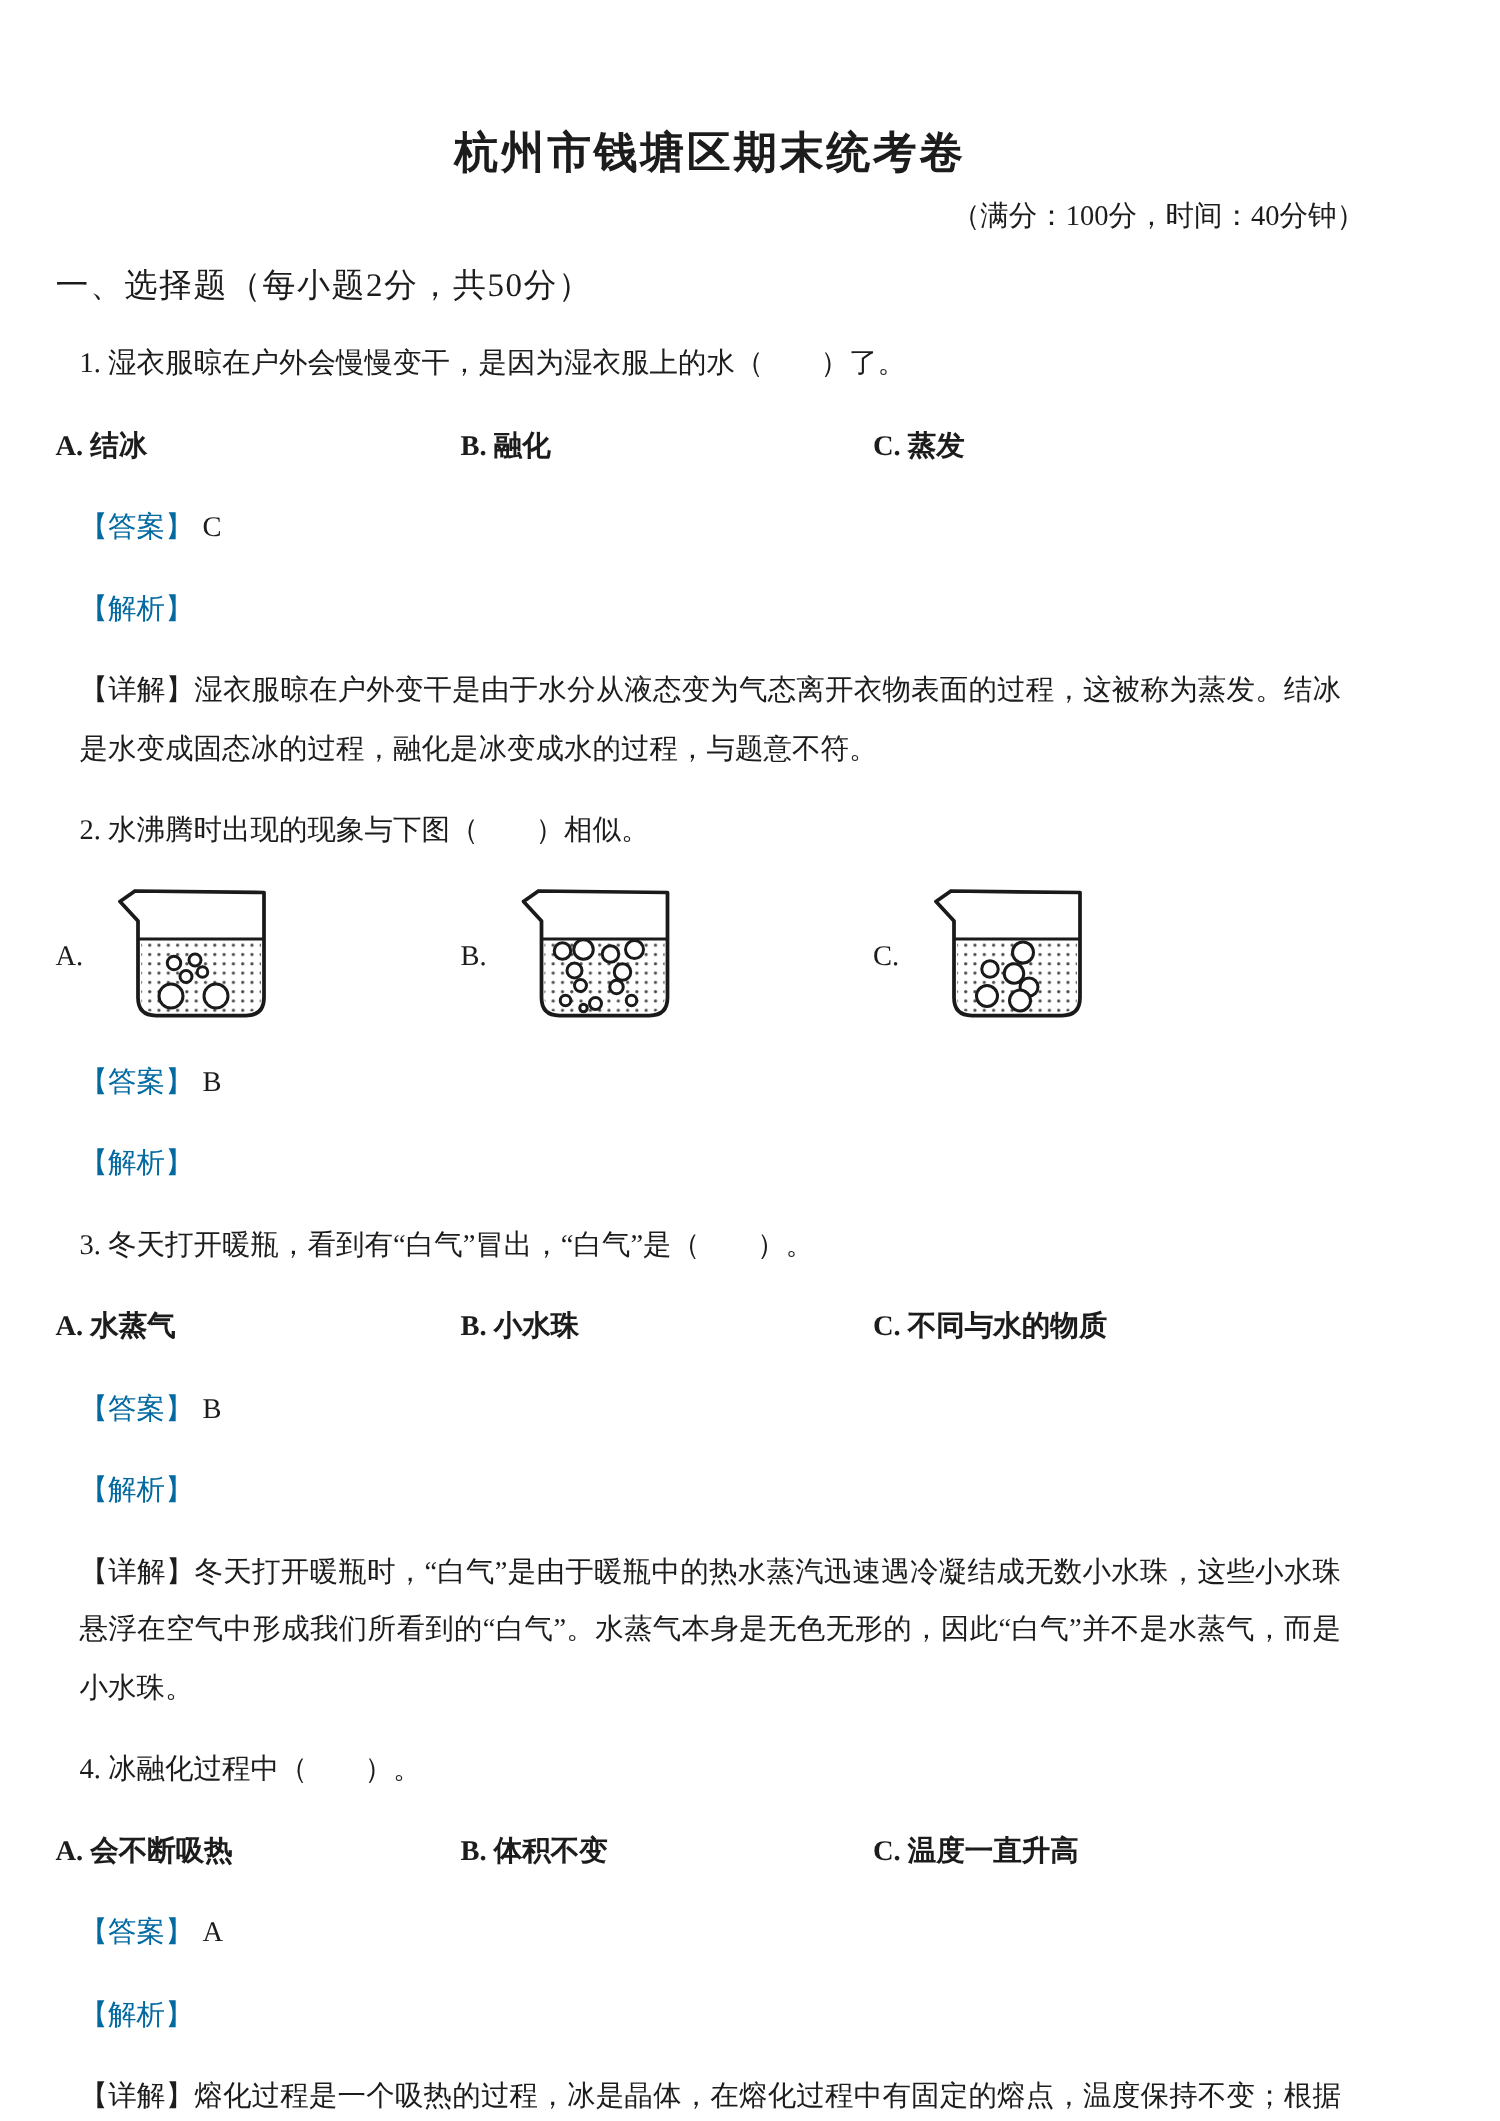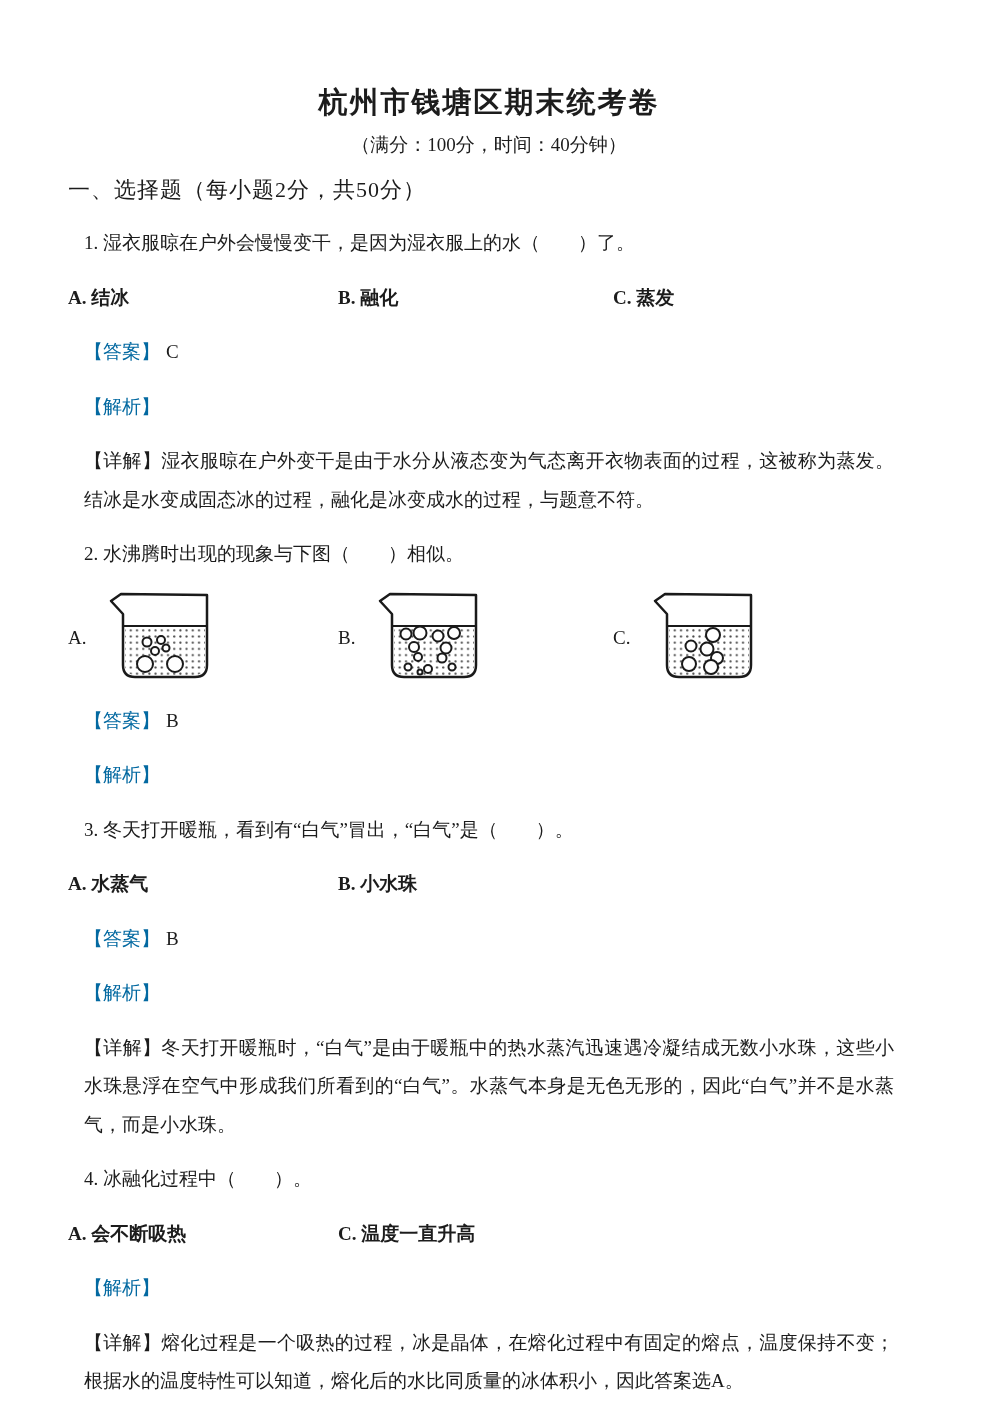--- a/index.html
+++ b/index.html
@@ -1,36 +1,36 @@
 <!DOCTYPE html>
 <html><head>
 <meta charset="utf-8">
 <style>
   html, body { margin: 0; padding: 0; background: #ffffff; }
   .page {
     width: 1000px;
     height: 1414px;
     box-sizing: border-box;
-    padding: 84px 90px 30px 68px;
+    padding: 84px 90px 30px 37px;
     background: #ffffff;
     font-family: "Liberation Serif", "DejaVu Serif", serif;
     color: #1c1c1c;
     overflow: hidden;
   }
   .title {
     font-size: 29px;
     font-weight: bold;
     text-align: center;
     letter-spacing: 2px;
     margin: 0 0 10px 0;
     line-height: 36px;
   }
   .subtitle {
     font-size: 19px;
-    text-align: center;
+    text-align: right;
     margin: 0 0 12px 0;
     line-height: 30px;
   }
   .section-heading {
     font-size: 22px;
     font-weight: normal;
     margin: 0 0 4px 0;
     line-height: 36px;
     letter-spacing: 1px;
   }
@@ -147,29 +147,32 @@
       </div>
     <p class="line"><span class="blue">【答案】</span><span class="ans-letter">B</span></p>
     <p class="line blue">【解析】</p>
   </section>
 
   <section>
     <p class="line">3. 冬天打开暖瓶，看到有“白气”冒出，“白气”是（　　）。</p>
     <div class="options-row">
       <span>A. 水蒸气</span>
       <span>B. 小水珠</span>
+      <span>C. 不同与水的物质</span>
     </div>
     <p class="line"><span class="blue">【答案】</span><span class="ans-letter">B</span></p>
     <p class="line blue">【解析】</p>
     <p class="line detail"><span>【详解】</span><span>冬天打开暖瓶时，“白气”是由于暖瓶中的热水蒸汽迅速遇冷凝结成无数小水珠，这些小水珠悬浮在空气中形成我们所看到的“白气”。水蒸气本身是无色无形的，因此“白气”并不是水蒸气，而是小水珠。</span></p>
   </section>
 
   <section>
     <p class="line">4. 冰融化过程中（　　）。</p>
     <div class="options-row">
       <span>A. 会不断吸热</span>
+      <span>B. 体积不变</span>
       <span>C. 温度一直升高</span>
     </div>
+    <p class="line"><span class="blue">【答案】</span><span class="ans-letter">A</span></p>
     <p class="line blue">【解析】</p>
     <p class="line detail"><span>【详解】</span><span>熔化过程是一个吸热的过程，冰是晶体，在熔化过程中有固定的熔点，温度保持不变；根据水的温度特性可以知道，熔化后的水比同质量的冰体积小，因此答案选A。</span></p>
   </section>
 
 </div>
 
 </body></html>

